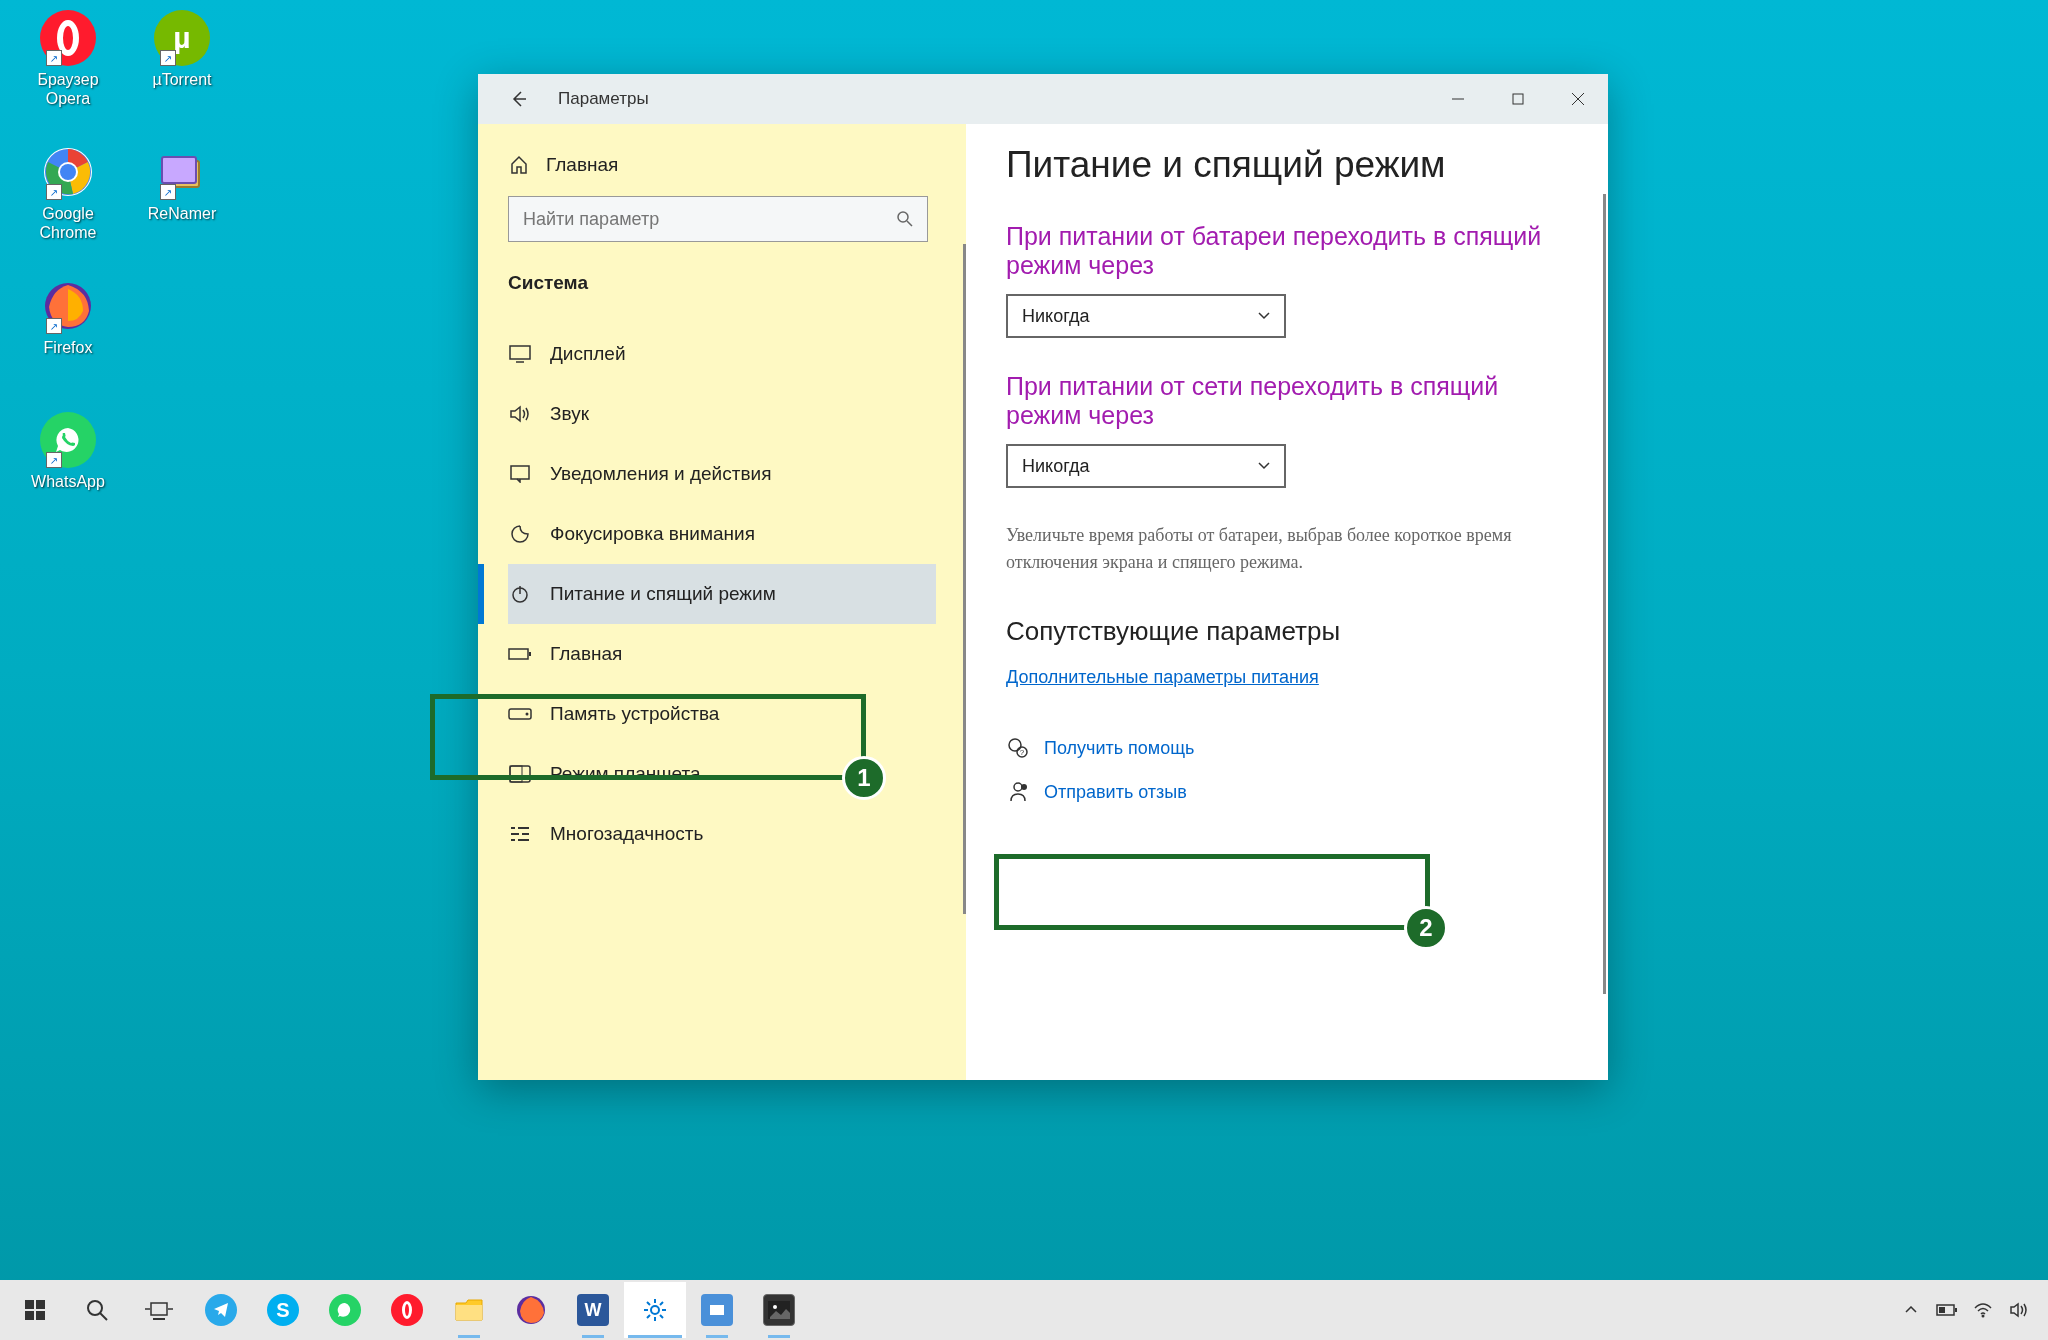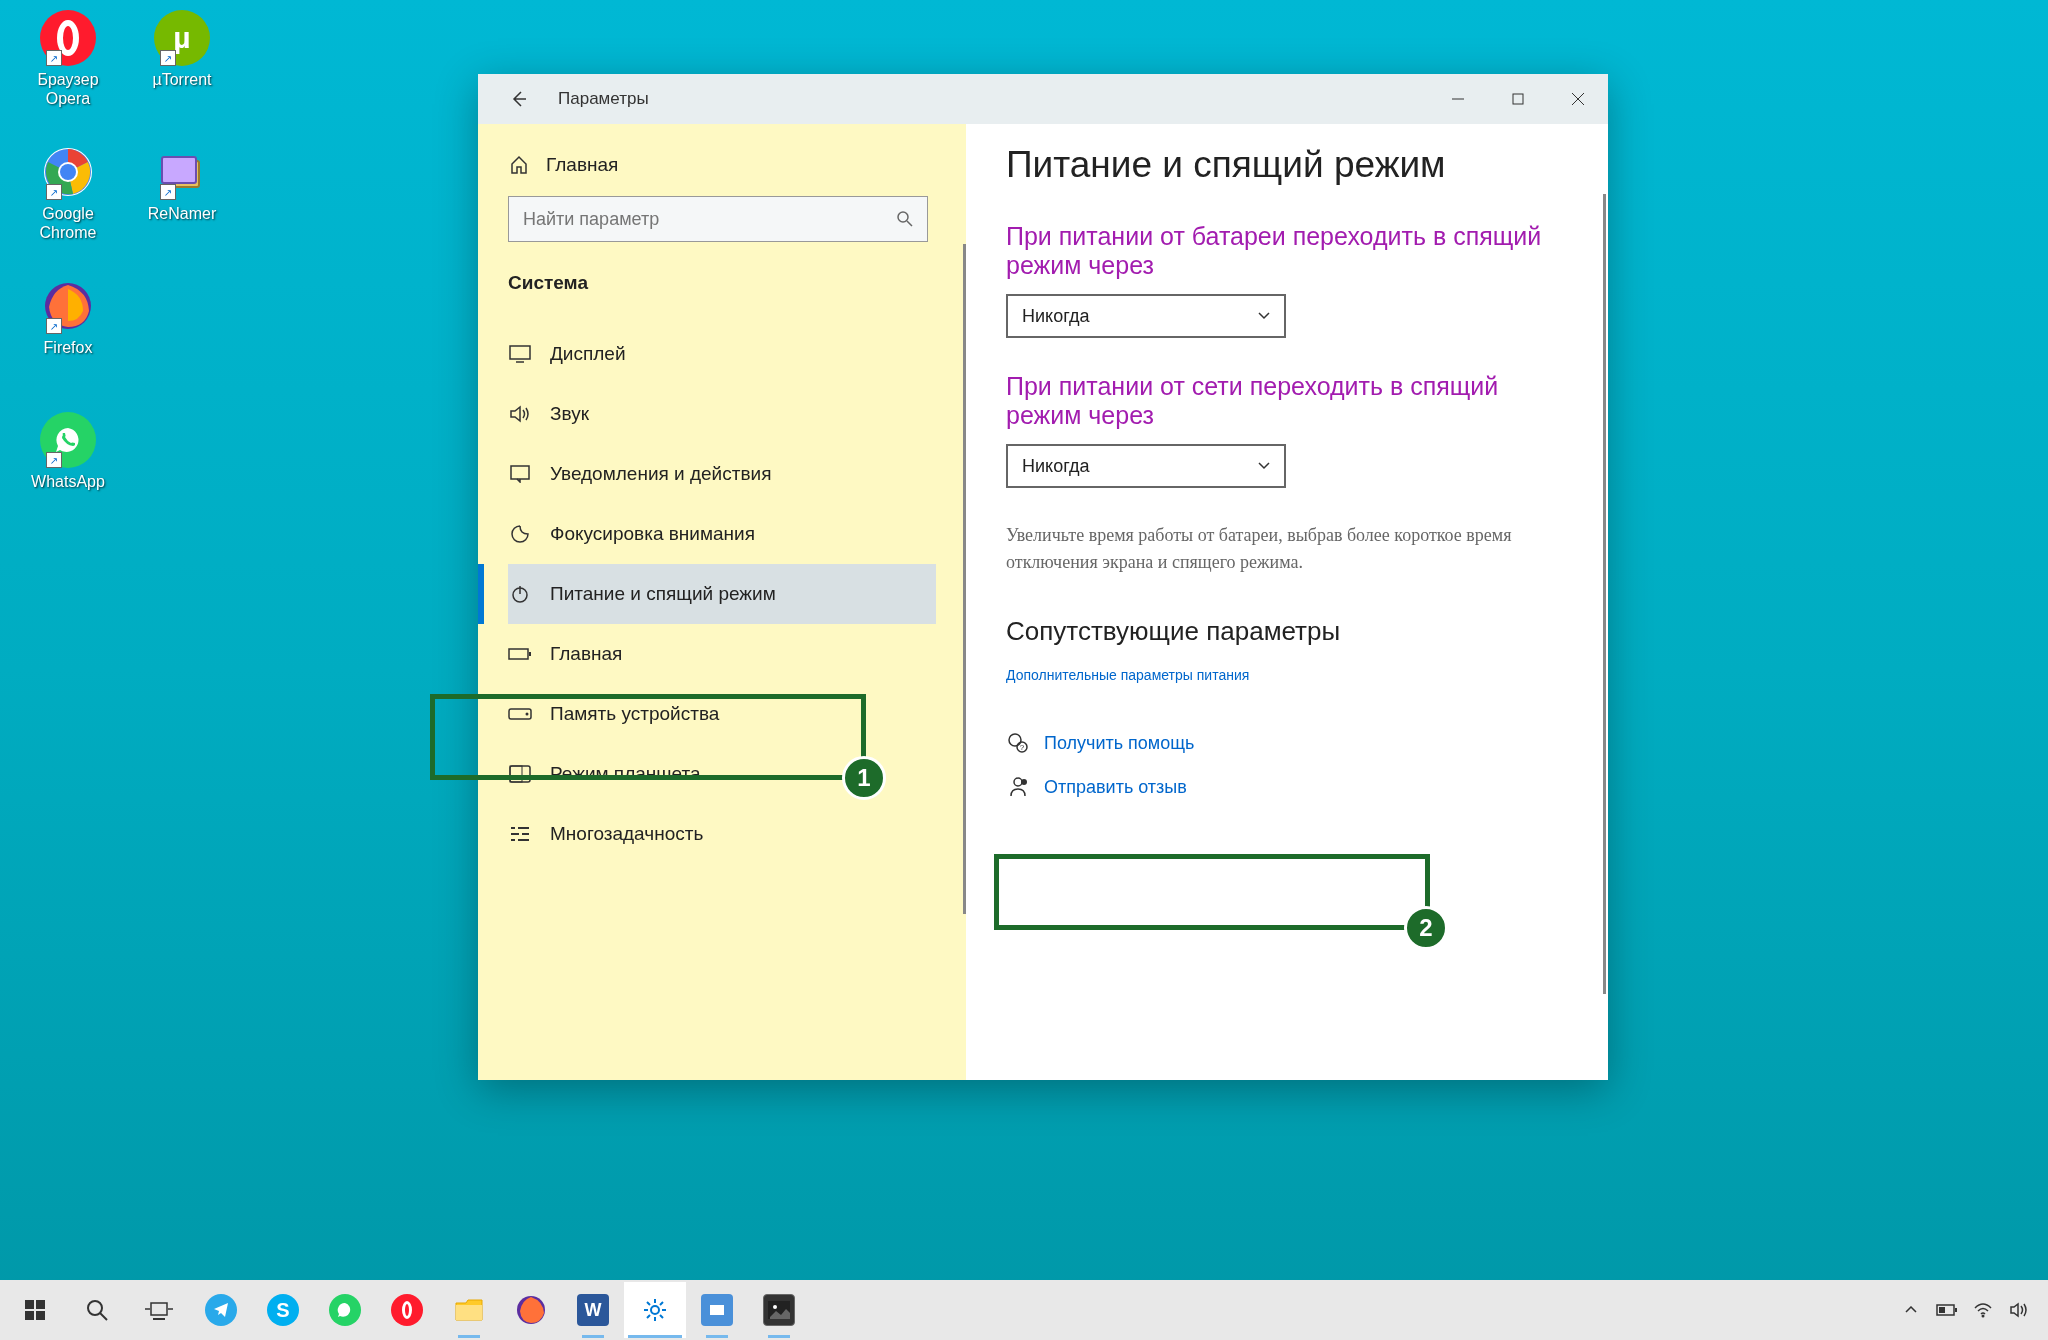--- a/index.html
+++ b/index.html
@@ -36,21 +36,21 @@
 .nav-item.active::before { content: ''; position: absolute; left: -30px; top: 0; bottom: 0; width: 6px; background: #0078d4; }
 
 .content { flex: 1; padding: 20px 40px; overflow-y: auto; position: relative; }
 .content h1 { font-size: 37px; font-weight: 400; color: #222; margin-bottom: 36px; }
 .field-label { font-size: 25px; color: #a21caf; margin-bottom: 14px; }
 .dropdown { width: 280px; height: 44px; border: 2px solid #666; display: flex; align-items: center; padding: 0 14px; cursor: pointer; margin-bottom: 34px; }
 .dropdown .value { flex: 1; font-size: 18px; color: #222; }
 .dropdown .chevron { color: #333; font-size: 12px; }
 .section-h2 { font-size: 26px; font-weight: 400; color: #222; margin-top: 40px; margin-bottom: 12px; }
 .section-desc { font-size: 18px; color: #666; line-height: 1.5; margin-bottom: 20px; font-family: Liberation Serif, serif; }
-.link-row { font-size: 14px; color: #0066cc; padding: 8px 0; cursor: pointer; }
+.link-row { font-size: 18px; color: #0066cc; padding: 8px 0; cursor: pointer; text-decoration: underline; }
 .action-link { display: flex; align-items: center; gap: 14px; padding: 10px 0; cursor: pointer; }
 .action-link .icon { width: 24px; height: 24px; display: flex; align-items: center; justify-content: center; color: #333; }
 .action-link .text { font-size: 18px; color: #0066cc; }
 
 
 .highlight-box { position: absolute; border: 5px solid #1d6b2a; pointer-events: none; }
 .highlight-badge { position: absolute; width: 44px; height: 44px; border-radius: 50%; background: #1d6b2a; color: #fff; display: flex; align-items: center; justify-content: center; font-size: 24px; font-weight: 600; border: 3px solid #fff; }
 
 
 .taskbar { position: absolute; bottom: 0; left: 0; right: 0; height: 60px; background: #e8e8e8; display: flex; align-items: center; padding: 0 4px; }

